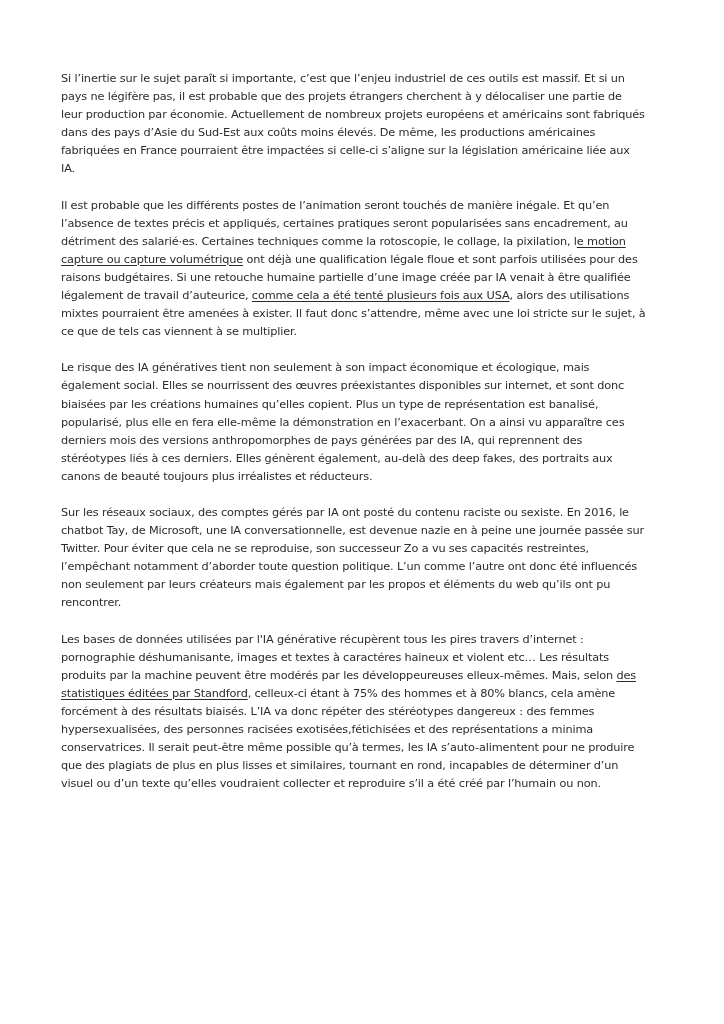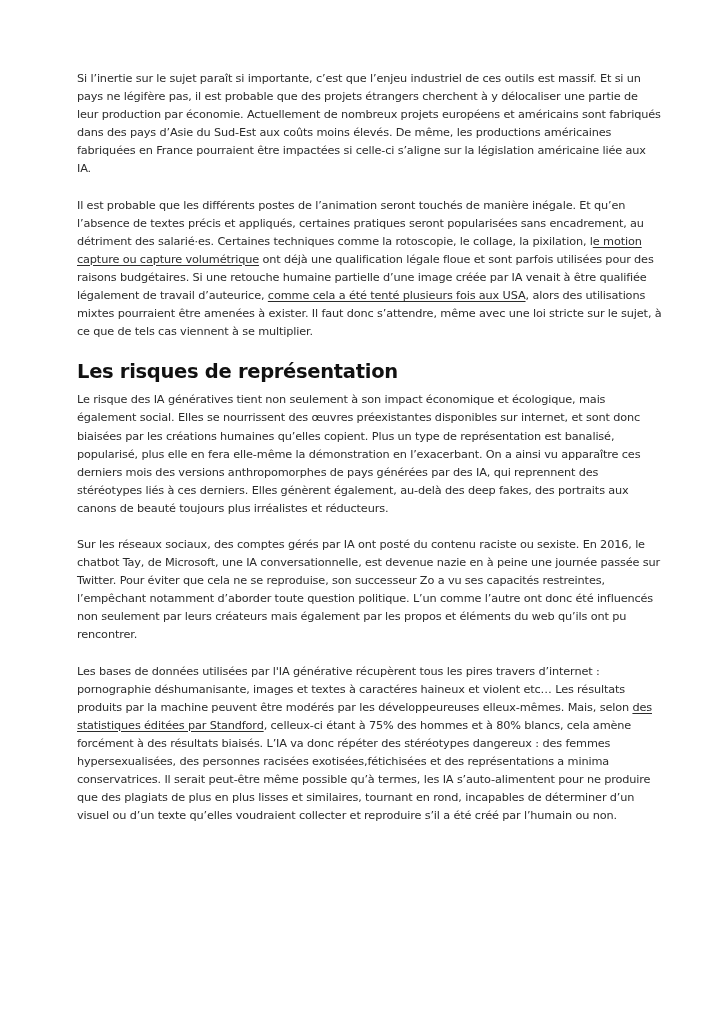--- a/index.html
+++ b/index.html
@@ -8,21 +8,21 @@
       background: #ffffff;
     }
     body {
       width: 724px;
       height: 1024px;
       overflow: hidden;
       position: relative;
     }
     .page {
       position: absolute;
-      left: 77px;
+      left: 61px;
       top: 70px;
       width: 585px;
       font-family: "DejaVu Sans", sans-serif;
       color: #2b2b2b;
     }
     .para {
       font-size: 11.3px;
       line-height: 18.1px;
       letter-spacing: -0.15px;
       margin: 0 0 18px 0;
@@ -45,21 +45,20 @@
   </style>
 </head>
 <body>
 
 <div class="page">
 
   <p class="para">Si l’inertie sur le sujet paraît si importante, c’est que l’enjeu industriel de ces outils est massif. Et si un pays ne légifère pas, il est probable que des projets étrangers cherchent à y délocaliser une partie de leur production par économie. Actuellement de nombreux projets européens et américains sont fabriqués dans des pays d’Asie du Sud-Est aux coûts moins élevés. De même, les productions américaines fabriquées en France pourraient être impactées si celle-ci s’aligne sur la législation américaine liée aux IA.</p>
 
   <p class="para"><span>Il est probable que les différents postes de l’animation seront touchés de manière inégale. Et qu’en l’absence de textes précis et appliqués, certaines pratiques seront popularisées sans encadrement, au détriment des salarié·es. Certaines techniques comme la rotoscopie, le collage, la pixilation, l</span><a class="link" href="#">e motion capture ou capture volumétrique</a><span> ont déjà une qualification légale floue et sont parfois utilisées pour des raisons budgétaires. Si une retouche humaine partielle d’une image créée par IA venait à être qualifiée légalement de travail d’auteurice, </span><a class="link" href="#">comme cela a été tenté plusieurs fois aux USA</a><span>, alors des utilisations mixtes pourraient être amenées à exister. Il faut donc s’attendre, même avec une loi stricte sur le sujet, à ce que de tels cas viennent à se multiplier.</span></p>
 
-  <h2 class="heading">Les risques de représentation</h2>
 
   <p class="para">Le risque des IA génératives tient non seulement à son impact économique et écologique, mais également social. Elles se nourrissent des œuvres préexistantes disponibles sur internet, et sont donc biaisées par les créations humaines qu’elles copient. Plus un type de représentation est banalisé, popularisé, plus elle en fera elle-même la démonstration en l’exacerbant. On a ainsi vu apparaître ces derniers mois des versions anthropomorphes de pays générées par des IA, qui reprennent des stéréotypes liés à ces derniers. Elles génèrent également, au-delà des deep fakes, des portraits aux canons de beauté toujours plus irréalistes et réducteurs.</p>
 
   <p class="para">Sur les réseaux sociaux, des comptes gérés par IA ont posté du contenu raciste ou sexiste. En 2016, le chatbot Tay, de Microsoft, une IA conversationnelle, est devenue nazie en à peine une journée passée sur Twitter. Pour éviter que cela ne se reproduise, son successeur Zo a vu ses capacités restreintes, l’empêchant notamment d’aborder toute question politique. L’un comme l’autre ont donc été influencés non seulement par leurs créateurs mais également par les propos et éléments du web qu’ils ont pu rencontrer.</p>
 
   <p class="para"><span>Les bases de données utilisées par l'IA générative récupèrent tous les pires travers d’internet : pornographie déshumanisante, images et textes à caractéres haineux et violent etc… Les résultats produits par la machine peuvent être modérés par les développeureuses elleux-mêmes. Mais, selon </span><a class="link" href="#">des statistiques éditées par Standford</a><span>, celleux-ci étant à 75% des hommes et à 80% blancs, cela amène forcément à des résultats biaisés. L’IA va donc répéter des stéréotypes dangereux : des femmes hypersexualisées, des personnes racisées exotisées,fétichisées et des représentations a minima conservatrices. Il serait peut-être même possible qu’à termes, les IA s’auto-alimentent pour ne produire que des plagiats de plus en plus lisses et similaires, tournant en rond, incapables de déterminer d’un visuel ou d’un texte qu’elles voudraient collecter et reproduire s’il a été créé par l’humain ou non.</span></p>
 
 </div>
 
 </body></html>

